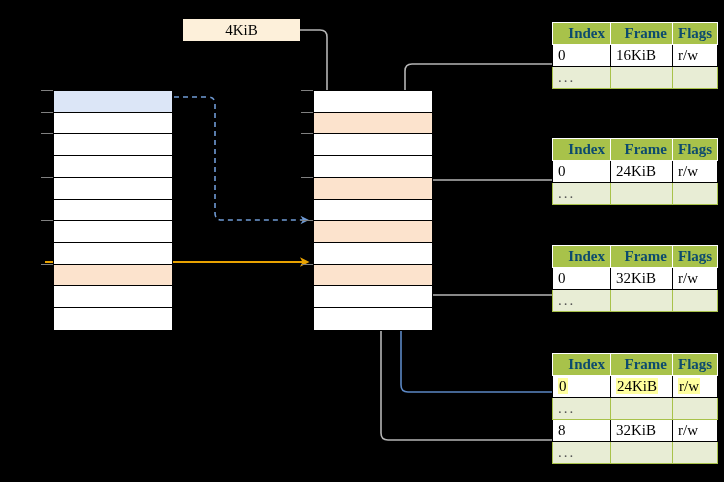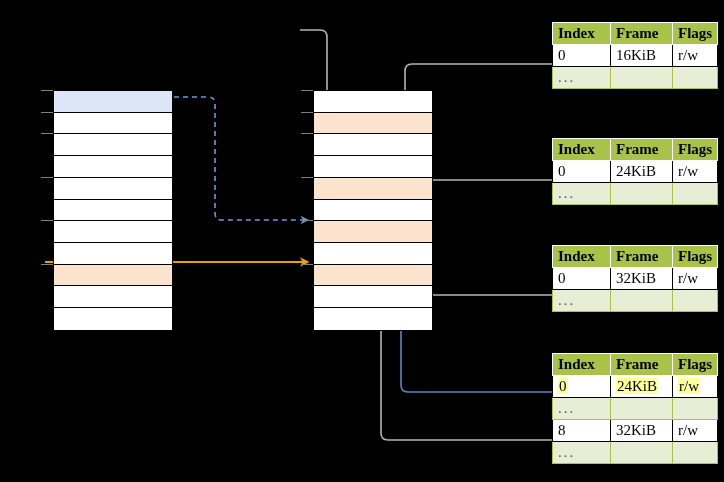--- a/index.html
+++ b/index.html
@@ -73,24 +73,24 @@
   .ptable {
     position: absolute;
     border-collapse: collapse;
     border: 1px solid #a8c24a;
     background: #ffffff;
     z-index: 3;
     table-layout: fixed;
   }
   .ptable th {
     background: #a8c24a;
-    color: #000000;
+    color: #0c4a6e;
     font-size: 15px;
     font-weight: bold;
-    text-align: left;
+    text-align: right;
     padding: 1px 5px;
     border: 1px solid #ffffff;
     height: 22px;
     box-sizing: border-box;
     white-space: nowrap;
   }
   .ptable td {
     background: #ffffff;
     color: #000000;
     font-size: 15px;
@@ -146,20 +146,23 @@
 
     <path d="M 552,440 L 388,440 Q 381,440 381,433 L 381,268" stroke="#b5b5b5" stroke-width="1.6" fill="none" marker-end="url(#ah-gray)"></path>
 
     <path d="M 552,392 L 408,392 Q 401,392 401,385 L 401,222" stroke="#5b87c4" stroke-width="1.6" fill="none" marker-end="url(#ah-blue)"></path>
 
     <path d="M 174,97 L 208,97 Q 215,97 215,104 L 215,213 Q 215,220 222,220 L 305,220" stroke="#6f9ad4" stroke-width="1.6" fill="none" stroke-dasharray="5,4" marker-end="url(#ah-bluedash)"></path>
 
     <path d="M 45,262 L 305,262" stroke="#e8a200" stroke-width="2.2" fill="none" marker-end="url(#ah-orange)"></path>
   </svg>
 
+  <div class="labelbox" id="sizeLabel" style="left:183px; top:19px; width:117px; height:22px;">
+    <span>4KiB</span>
+  </div>
 
   <div class="memcol" id="leftCol" style="left:53px; top:90px; width:120px; height:241px;">
       <div class="memrow blue" style="height: 21.7273px;"></div>
       <div class="memrow" style="height: 21.7273px;"></div>
       <div class="memrow" style="height: 21.7273px;"></div>
       <div class="memrow" style="height: 21.7273px;"></div>
       <div class="memrow" style="height: 21.7273px;"></div>
       <div class="memrow" style="height: 21.7273px;"></div>
       <div class="memrow" style="height: 21.7273px;"></div>
       <div class="memrow" style="height: 21.7273px;"></div>

